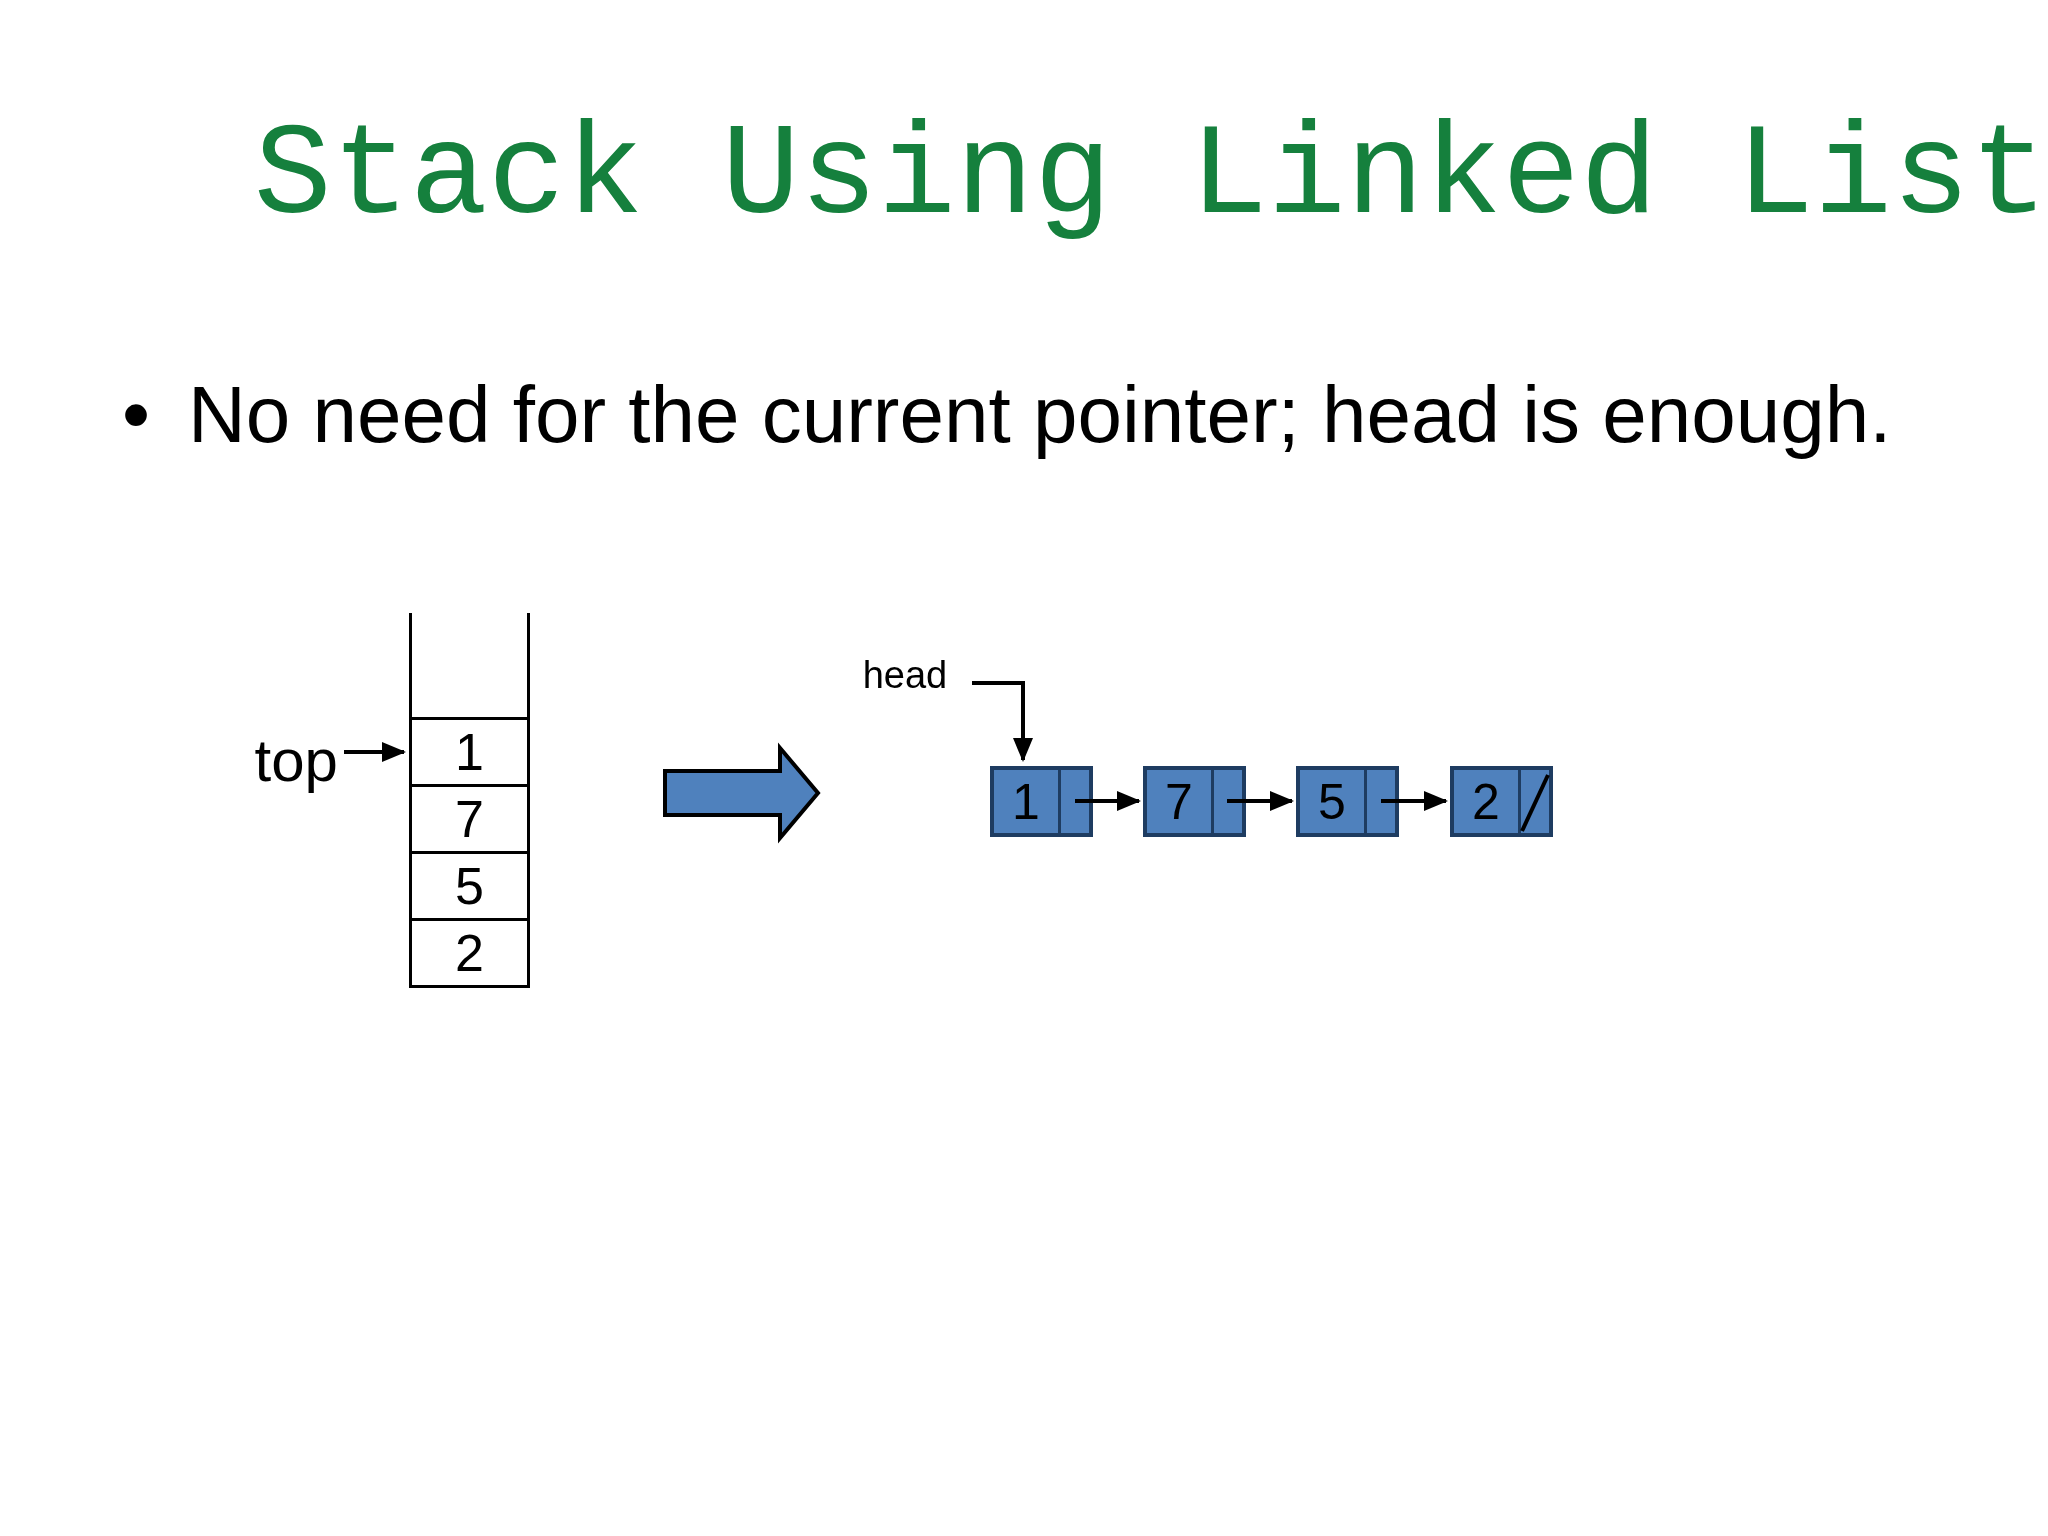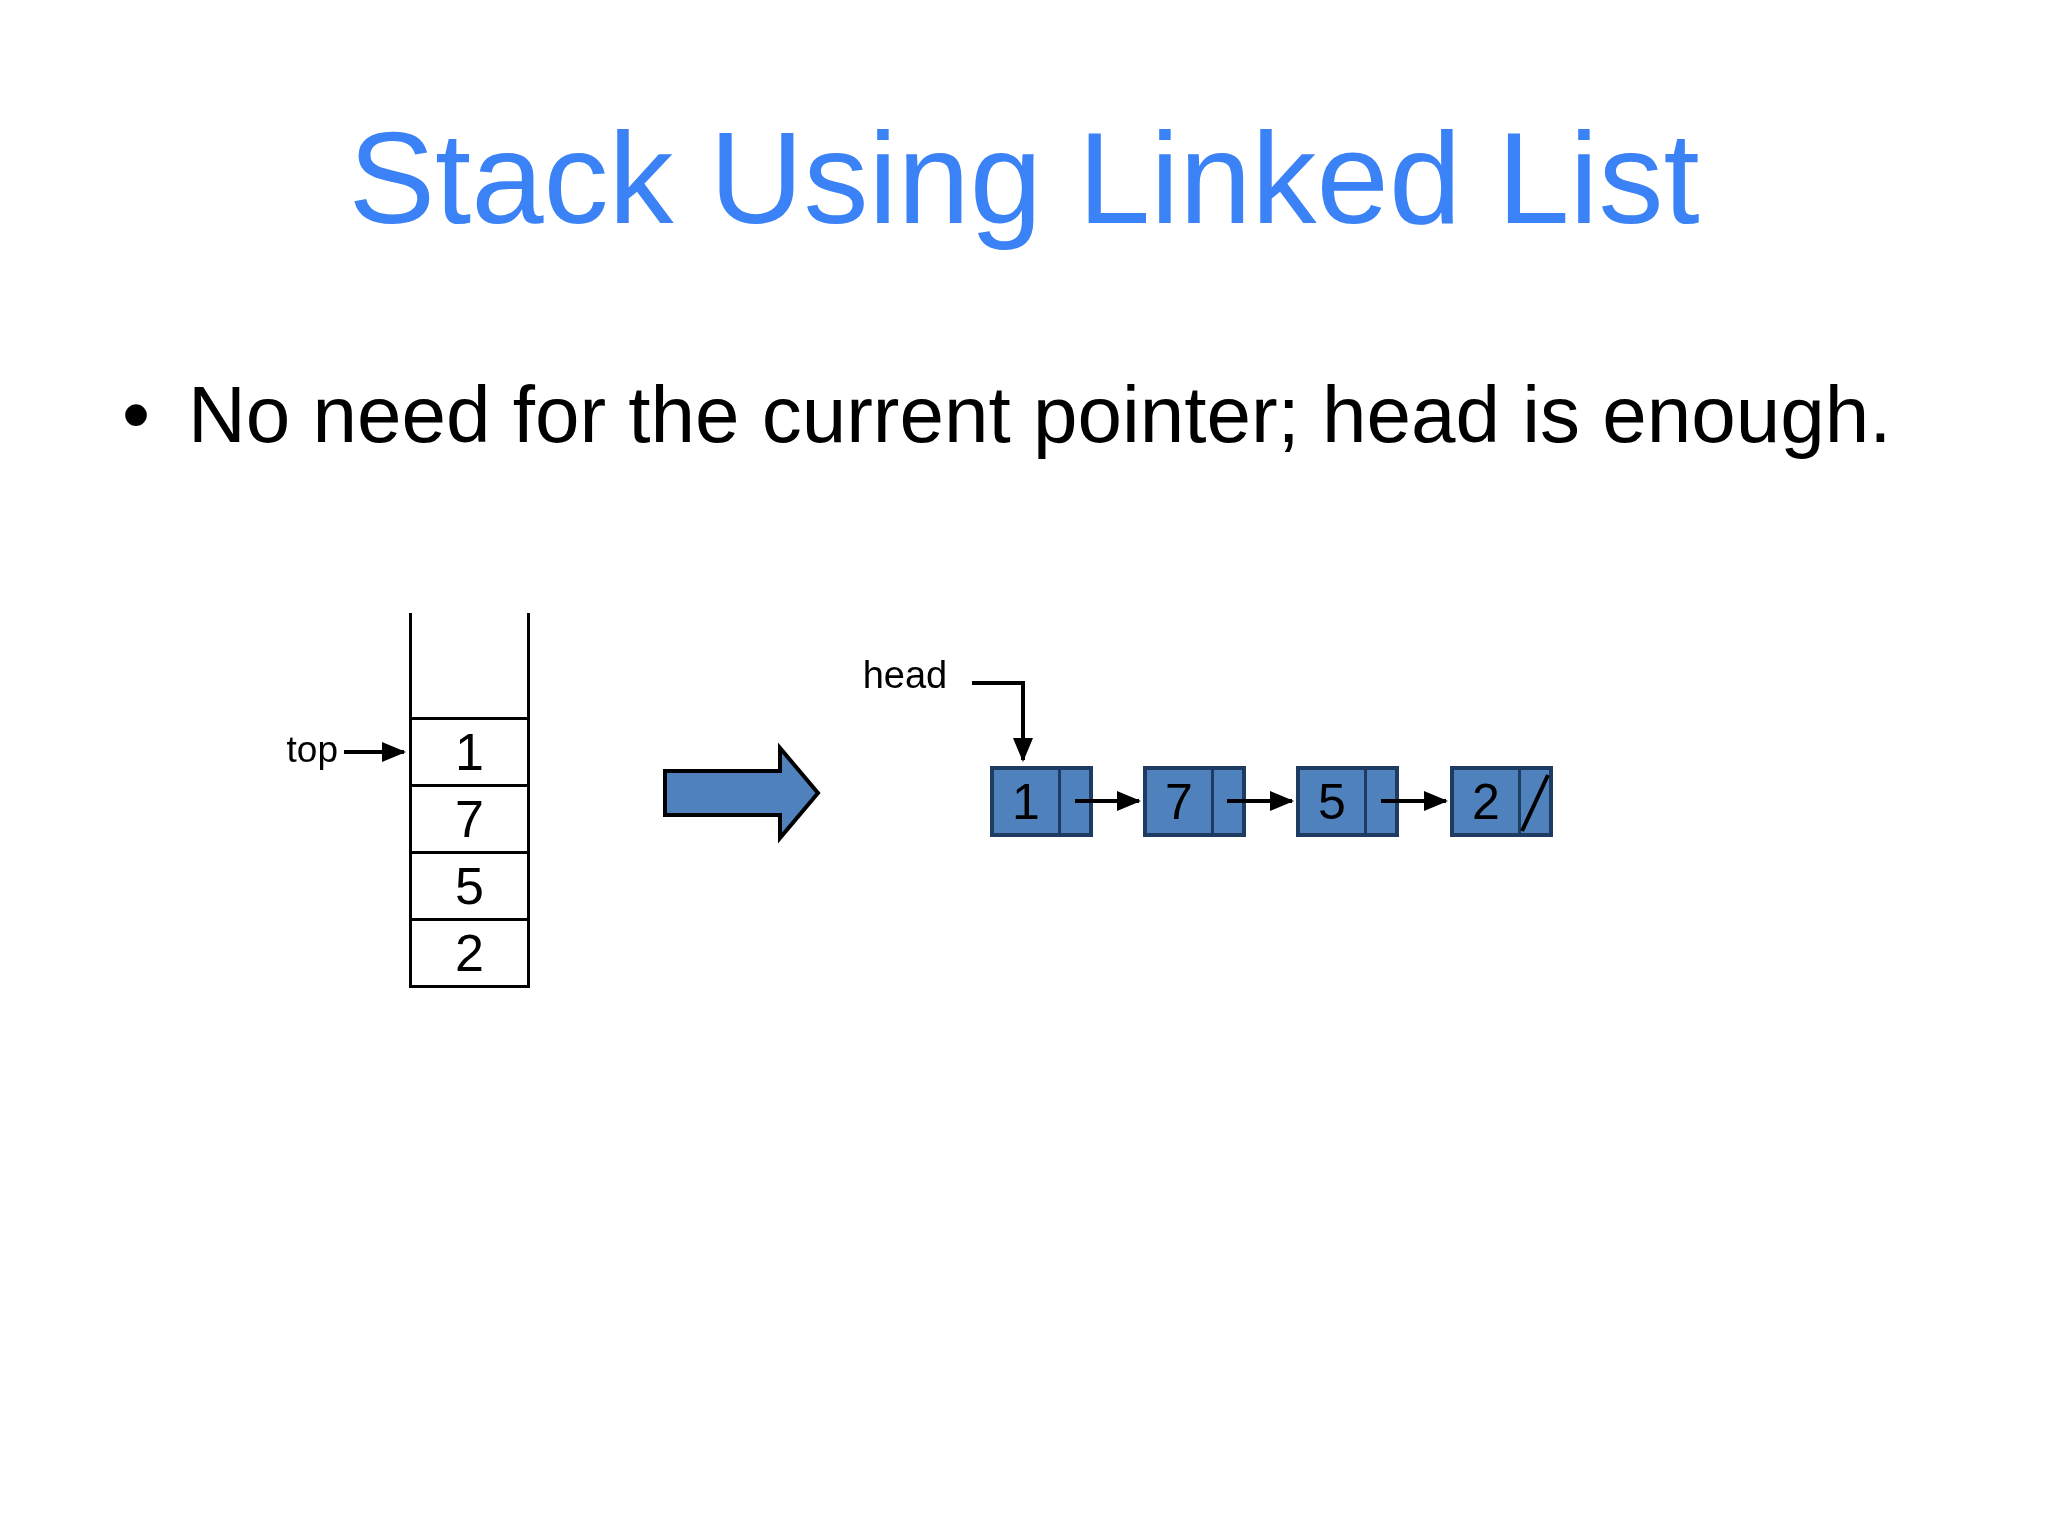--- a/index.html
+++ b/index.html
@@ -8,22 +8,23 @@
     width:2048px; height:1536px;
     background:#ffffff;
     font-family:"Liberation Sans", sans-serif;
     color:#000000;
   }
   * { box-sizing:border-box; }
   .slide { position:relative; width:2048px; height:1536px; overflow:hidden; }
 
   .title {
     position:absolute; left:0; top:113px; width:100%;
-    text-align:center; font-size:130px; line-height:1; color:#3b82f6;
+    text-align:right; font-size:130px; line-height:1; color:#15803d;
     white-space:nowrap;
+    font-family:Liberation Mono, monospace;
   }
   .bullet-marker {
     position:absolute; left:122px; top:375px;
     font-size:80px; line-height:1;
   }
   .bullet-text {
     position:absolute; left:188px; top:375px;
     font-size:80px; line-height:1; white-space:nowrap;
   }
 
@@ -35,21 +36,21 @@
   }
   .stack-spacer { height:104px; }
   .stack-cell {
     flex:1; border-top:3px solid #000;
     display:flex; align-items:center; justify-content:center;
     font-size:52px; line-height:1;
   }
 
   .label-top {
     position:absolute; left:240px; top:731px; width:98px;
-    text-align:right; font-size:37px; line-height:1;
+    text-align:right; font-size:60px; line-height:1;
   }
   .label-head {
     position:absolute; left:855px; top:656px; width:100px;
     text-align:center; font-size:38px; line-height:1;
   }
 
   
   .node {
     position:absolute; top:766px; width:103px; height:71px;
     background:#4f81bd; border:4px solid #1e3c61;

